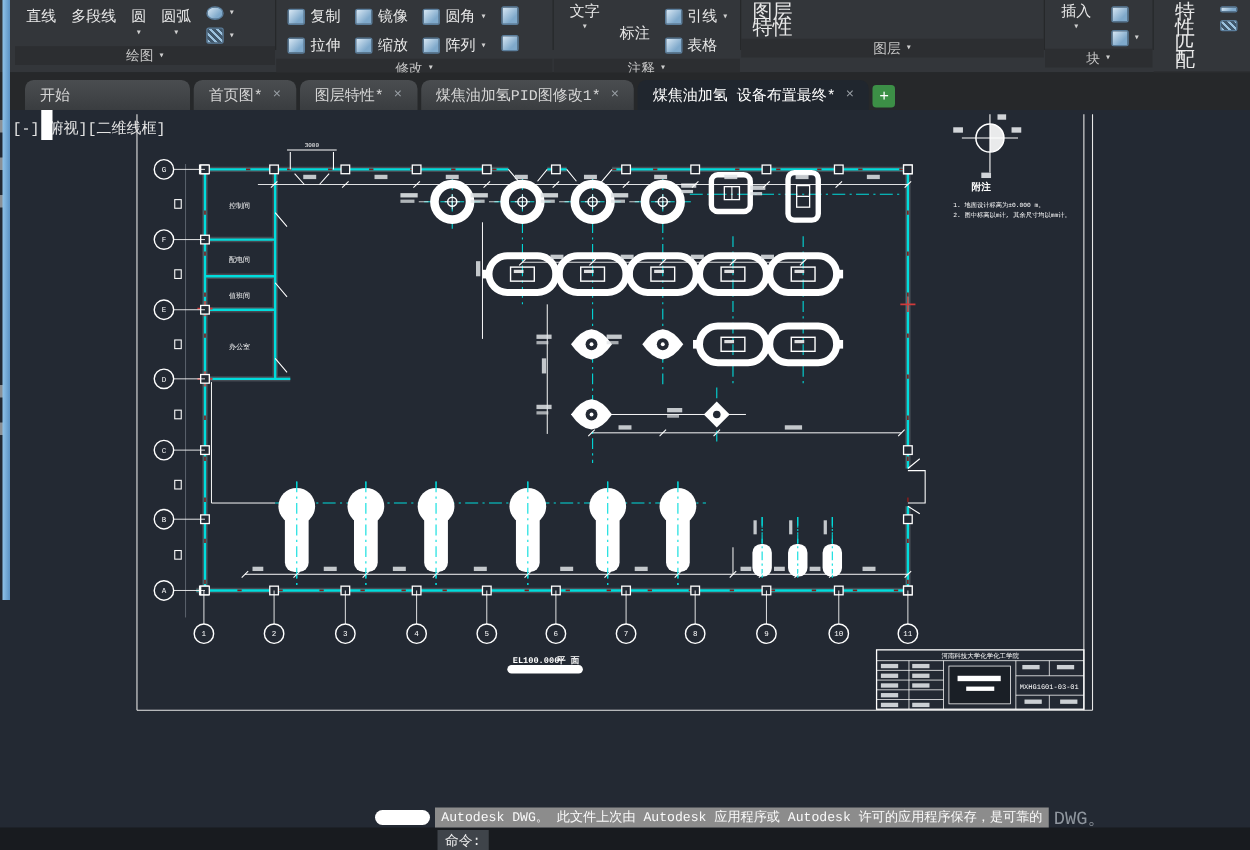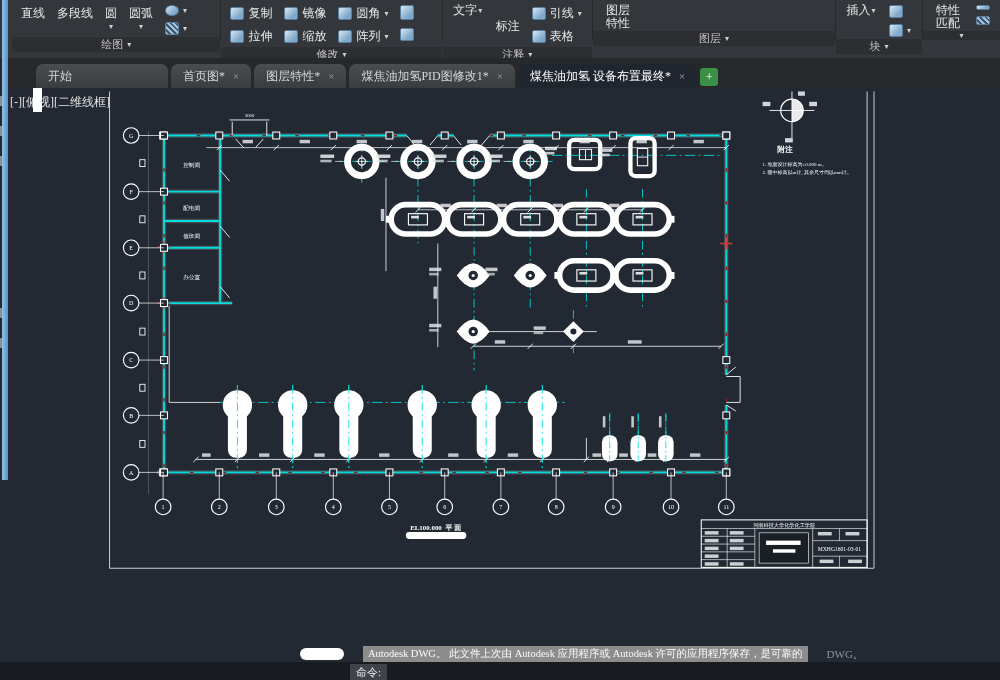--- a/index.html
+++ b/index.html
@@ -1,63 +1,63 @@
 <!DOCTYPE html>
 <html><head>
 <meta charset="utf-8">
 <style>
   html,body{margin:0;padding:0;background:#111;}
   .app{position:relative;width:1000px;height:680px;overflow:hidden;background:#232933;
-       font-family:Liberation Serif, serif;-webkit-user-select:none;}
+       font-family:Liberation Mono, monospace;-webkit-user-select:none;}
   
   .ribbon{position:absolute;left:0;top:0;width:1000px;height:58px;background:#33363a;border-bottom:1px solid #1c1e20;}
   .rb-body{display:flex;height:40px;padding-left:12px;}
   .panel{display:flex;flex-direction:column;border-right:1px solid #26282a;box-sizing:border-box;}
   .pbody{flex:1;display:flex;align-items:flex-start;padding:3px 4px 0 6px;gap:6px;color:#e9e9e9;font-size:12px;}
   .plabel{height:17px;background:#2c2e31;color:#c6c6c6;font-size:11px;display:flex;align-items:center;justify-content:center;gap:4px;cursor:default;}
   .dd{font-size:8px;color:#cfcfcf;line-height:1;}
   .tbtn{display:flex;align-items:center;gap:4px;padding:2px 3px;border-radius:2px;cursor:default;white-space:nowrap;}
   .vcol{display:flex;flex-direction:column;align-items:center;gap:1px;}
   .rows2{display:flex;flex-direction:column;gap:2px;}
   .hrow{display:flex;align-items:flex-start;gap:6px;}
-  .bigbtn{display:flex;flex-direction:row;align-items:center;justify-content:center;width:34px;gap:1px;
+  .bigbtn{display:flex;flex-direction:column;align-items:center;justify-content:center;width:34px;gap:1px;
           color:#e9e9e9;font-size:12px;line-height:13px;text-align:center;padding:1px 2px;border-radius:2px;}
   
   .mi{display:inline-block;width:14px;height:13px;border-radius:2px;background:linear-gradient(135deg,#d9e8f4,#7fa9cb 70%);border:1px solid #5b7e9c;box-sizing:border-box;}
   .mi.ellipse{border-radius:50%;height:11px;}
   .mi.hatch{background:repeating-linear-gradient(45deg,#9cc2de 0 2px,#41586c 2px 4px);}
   .mi.tall{height:15px;}
   .lyr{position:relative;display:inline-block;width:14px;height:11px;transform:skewX(-16deg);
        background:repeating-linear-gradient(180deg,#cdd5dd 0 2px,#565f6a 2px 4px);border-radius:1px;}
   .lyr i{position:absolute;right:-3px;bottom:-2px;width:6px;height:6px;border-radius:50%;transform:skewX(16deg);}
   .dot-y{background:#e8c743;} .dot-b{background:#64b2e4;} .dot-s{background:#f2e23c;}
   .dot-o{background:#e09a3a;} .dot-t{background:#3fc3b2;} .dot-w{background:#e8e8e8;}
   .minis{display:flex;align-items:center;gap:3px;}
   
-  .tabbar{position:absolute;left:0;top:58px;width:1000px;height:30px;background:#26282a;display:flex;align-items:flex-end;padding-left:36px;box-sizing:border-box;}
+  .tabbar{position:absolute;left:0;top:58px;width:1000px;height:30px;background:#26282a;display:flex;align-items:flex-end;padding-left:20px;box-sizing:border-box;}
   .ftab{height:24px;display:flex;align-items:center;gap:8px;padding:0 12px;margin-right:3px;
         background:linear-gradient(#4a4d50,#3a3d40);border-radius:7px 7px 0 0;color:#d6d6d6;font-size:12px;white-space:nowrap;cursor:default;}
   .ftab .x{color:#9aa0a6;font-size:11px;}
   .ftab.start{width:108px;}
   .ftab.active{background:#20262e;color:#fff;}
   .addtab{width:18px;height:18px;margin-bottom:2px;background:#3c8f46;color:#fff;border-radius:3px;
           display:flex;align-items:center;justify-content:center;font-size:13px;cursor:default;}
   
   .canvas{position:absolute;left:0;top:88px;width:1000px;height:592px;background:#232933;overflow:hidden;}
   .vplabel{position:absolute;left:10px;top:6px;color:#e4e4e4;font-size:12px;}
   .cursorblock{position:absolute;left:33px;top:-2px;width:9px;height:26px;background:#fff;}
   svg text{fill:#fff;}
   
   .bluestrip{position:absolute;left:2px;top:0;width:6px;height:480px;background:linear-gradient(90deg,#8fc3ea,#5b92c4);z-index:30;}
   .bluestrip-ticks div{position:absolute;left:0;width:3px;height:10px;background:#8a8f94;}
   
-  .notif{position:absolute;left:300px;top:558px;height:16px;display:flex;align-items:center;z-index:20;gap:15px;}
+  .notif{position:absolute;left:300px;top:558px;height:16px;display:flex;align-items:center;z-index:20;}
   .notif .pill{width:44px;height:12px;background:#fff;border-radius:6px;margin-right:4px;}
   .notif .chip{background:#8c8c8c;color:#fafafa;font-size:10.5px;height:16px;display:flex;align-items:center;padding:0 5px;white-space:nowrap;overflow:hidden;max-width:572px;}
-  .notif .suffix{color:#8f969e;font-size:11px;margin-left:4px;white-space:nowrap;}
+  .notif .suffix{color:#8f969e;font-size:15px;margin-left:4px;white-space:nowrap;}
   .bottomstrip{position:absolute;left:0;top:574px;width:1000px;height:18px;background:#181b1f;}
   .cmdchip{position:absolute;left:350px;top:576px;background:#3f444a;color:#efefef;font-size:11px;padding:1px 6px 2px 6px;}
 </style>
 </head>
 <body>
 
 <div class="app">
 
   <div class="ribbon">
     <div class="rb-body">
@@ -164,21 +164,21 @@
           </div>
         </div>
         <div class="plabel">
             <span>注释</span>
             <span class="dd">▾</span>
           </div>
       </div>
 
       <div class="panel" style="width:246px">
         <div class="pbody">
-          <div class="bigbtn" style="width:34px;font-size:12px">
+          <div class="bigbtn" style="width:34px;font-size:16px">
               <span>图层特性</span>
             </div>
           <div class="rows2" style="margin-top:1px">
           </div>
         </div>
         <div class="plabel">
             <span>图层</span>
             <span class="dd">▾</span>
           </div>
       </div>
@@ -200,21 +200,21 @@
           </div>
         </div>
         <div class="plabel">
             <span>块</span>
             <span class="dd">▾</span>
           </div>
       </div>
 
       <div class="panel" style="width:78px;border-right:none">
         <div class="pbody">
-          <div class="bigbtn" style="font-size:12px">
+          <div class="bigbtn" style="font-size:16px">
               <span style="width:26px;display:inline-block;">特性匹配</span>
             </div>
           <div class="rows2">
             <div class="tbtn">
                 <span class="mi" style="height:5px"></span>
               </div>
             <div class="tbtn">
                 <span class="mi hatch" style="height:9px"></span>
               </div>
           </div>

